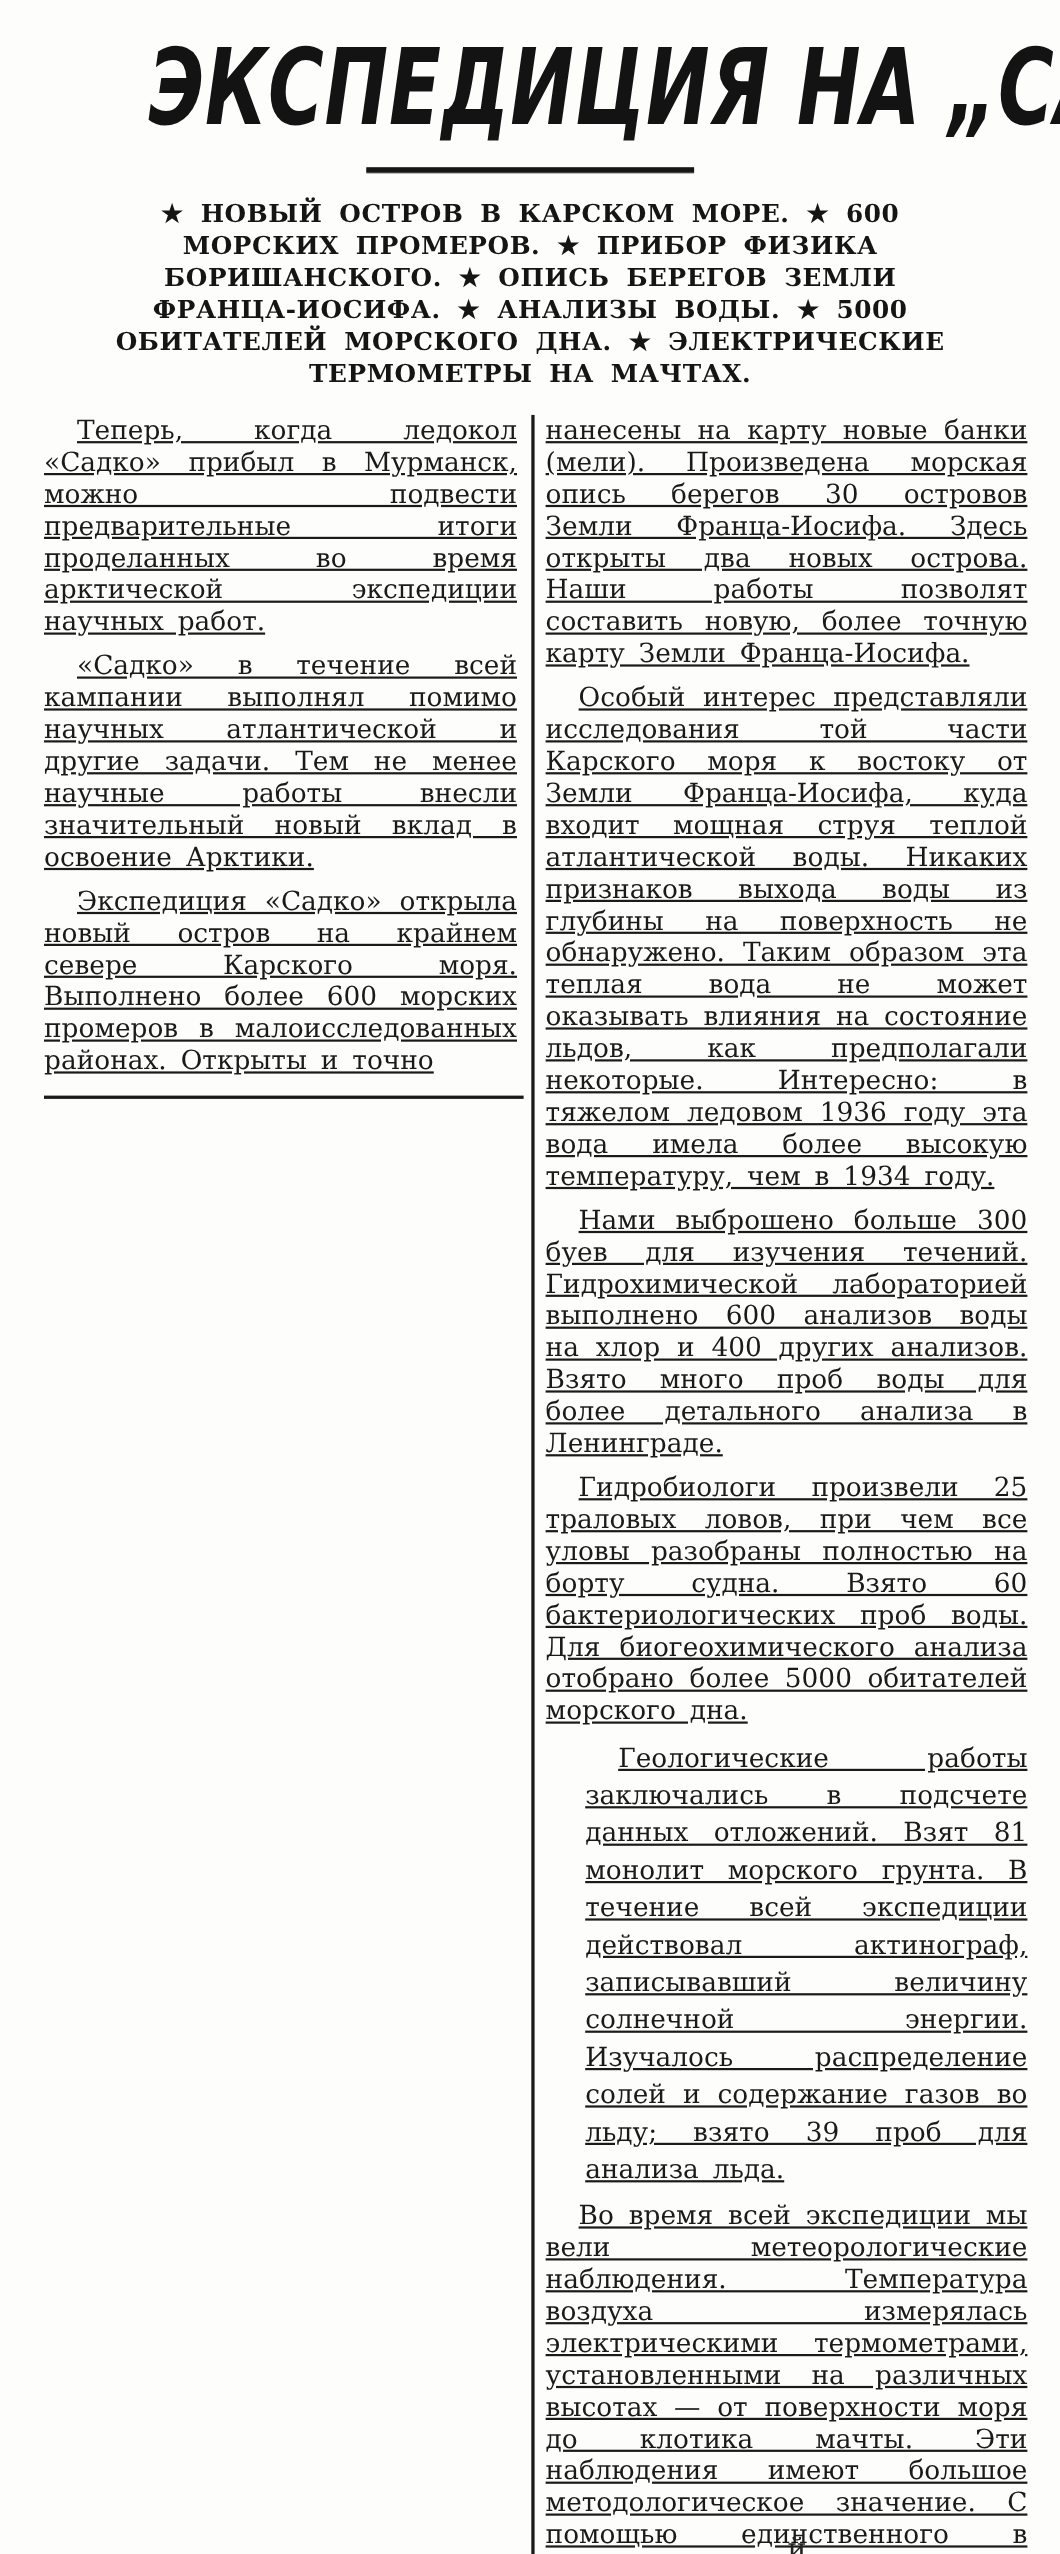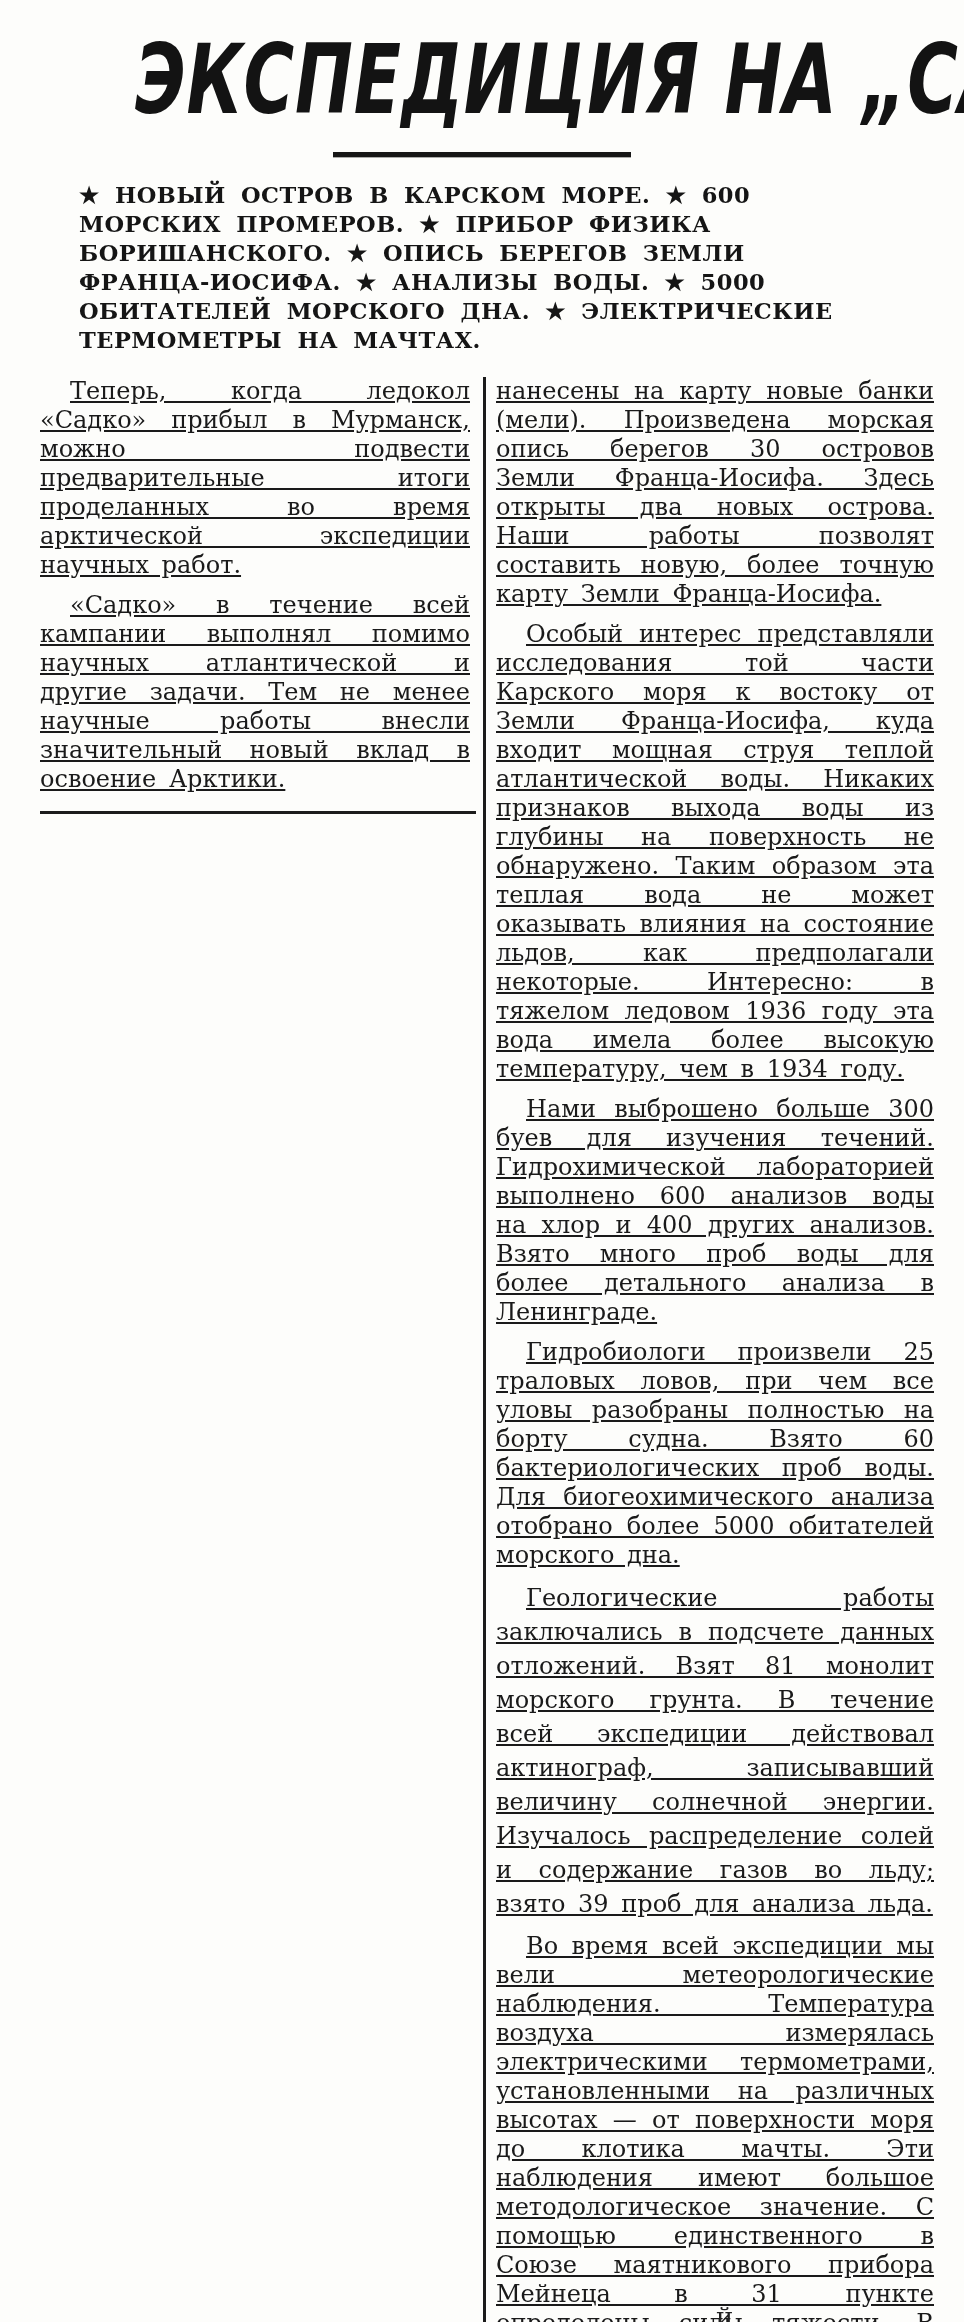--- a/index.html
+++ b/index.html
@@ -36,21 +36,21 @@
     height: 5px;
     background: #161616;
     margin: 18px auto 0 auto;
     box-shadow: 0 1px 0 rgba(20,20,20,.35);
   }
 
   
   .subheading {
     width: 806px;
     margin: 24px auto 0 auto;
-    text-align: left;
+    text-align: center;
     font-family: "DejaVu Serif", serif;
     font-weight: bold;
     font-size: 22.5px;
     line-height: 29px;
     letter-spacing: 0.5px;
     word-spacing: 7px;
     color: #151515;
   }
 
   
@@ -64,21 +64,21 @@
   }
   .col {
     font-size: 24px;
     line-height: 29px;
     text-align: justify;
     word-spacing: 5px;
     color: #1a1a1a;
   }
   .col p { margin: 0 0 11px 0; text-indent: 30px; text-decoration: underline; }
   .col p.no-indent { text-indent: 0; }
-  .col p.leaded { line-height: 34px; }
+  .col p.leaded { line-height: 34px; margin-left: 36px; }
 
   .col-left  { width: 430px; margin-left: 40px; }
   .col-divider {
     width: 3px;
     background: #1b1b1b;
     margin-left: 13px;
     flex: 0 0 auto;
   }
   .col-right { width: 438px; margin-left: 10px; }
 
@@ -106,20 +106,21 @@
     <h1 class="headline">ЭКСПЕДИЦИЯ НА „САДКО“</h1>
     <div class="headline-rule"></div>
     <p class="subheading">★ НОВЫЙ ОСТРОВ В КАРСКОМ МОРЕ. ★ 600 МОРСКИХ ПРОМЕРОВ. ★ ПРИБОР ФИЗИКА БОРИШАНСКОГО. ★ ОПИСЬ БЕРЕГОВ ЗЕМЛИ ФРАНЦА-ИОСИФА. ★ АНАЛИЗЫ ВОДЫ. ★ 5000 ОБИТАТЕЛЕЙ МОРСКОГО ДНА. ★ ЭЛЕКТРИЧЕСКИЕ ТЕРМОМЕТРЫ НА МАЧТАХ.</p>
   </header>
 
   <div class="columns">
 
     <div class="col col-left">
       <p>Теперь, когда ледокол «Садко» прибыл в Мурманск, можно подвести предварительные итоги проделанных во время арктической экспедиции научных работ.</p>
       <p>«Садко» в течение всей кампании выполнял помимо научных атлантической и другие задачи. Тем не менее научные работы внесли значительный новый вклад в освоение Арктики.</p>
+      <p>Экспедиция «Садко» открыла новый остров на крайнем севере Карского моря. Выполнено более 600 морских промеров в малоисследованных районах. Открыты и точно</p>
       <div class="left-end-rule"></div>
     </div>
 
     <div class="col-divider"></div>
 
     <div class="col col-right">
       <p class="no-indent">нанесены на карту новые банки (мели). Произведена морская опись берегов 30 островов Земли Франца-Иосифа. Здесь открыты два новых острова. Наши работы позволят составить новую, более точную карту Земли Франца-Иосифа.</p>
       <p>Особый интерес представляли исследования той части Карского моря к востоку от Земли Франца-Иосифа, куда входит мощная струя теплой атлантической воды. Никаких признаков выхода воды из глубины на поверхность не обнаружено. Таким образом эта теплая вода не может оказывать влияния на состояние льдов, как предполагали некоторые. Интересно: в тяжелом ледовом 1936 году эта вода имела более высокую температуру, чем в 1934 году.</p>
       <p>Нами выброшено больше 300 буев для изучения течений. Гидрохимической лабораторией выполнено 600 анализов воды на хлор и 400 других анализов. Взято много проб воды для более детального анализа в Ленинграде.</p>
       <p>Гидробиологи произвели 25 траловых ловов, при чем все уловы разобраны полностью на борту судна. Взято 60 бактериологических проб воды. Для биогеохимического анализа отобрано более 5000 обитателей морского дна.</p>

